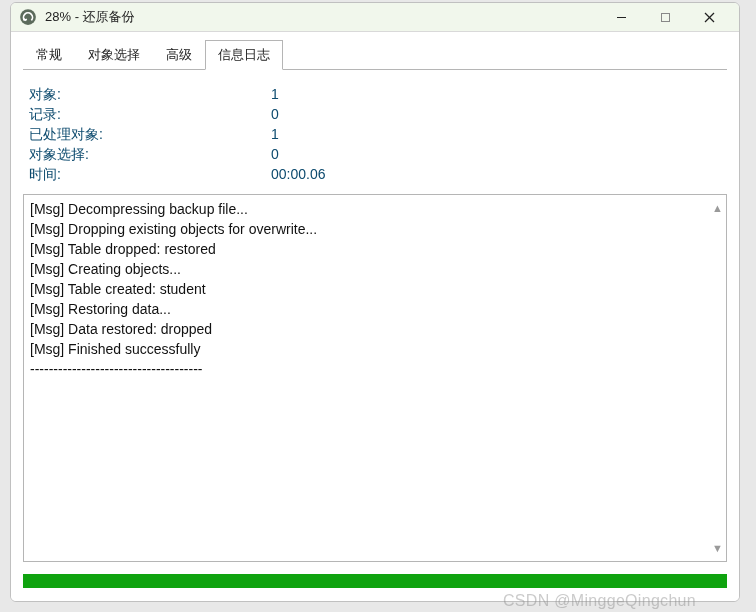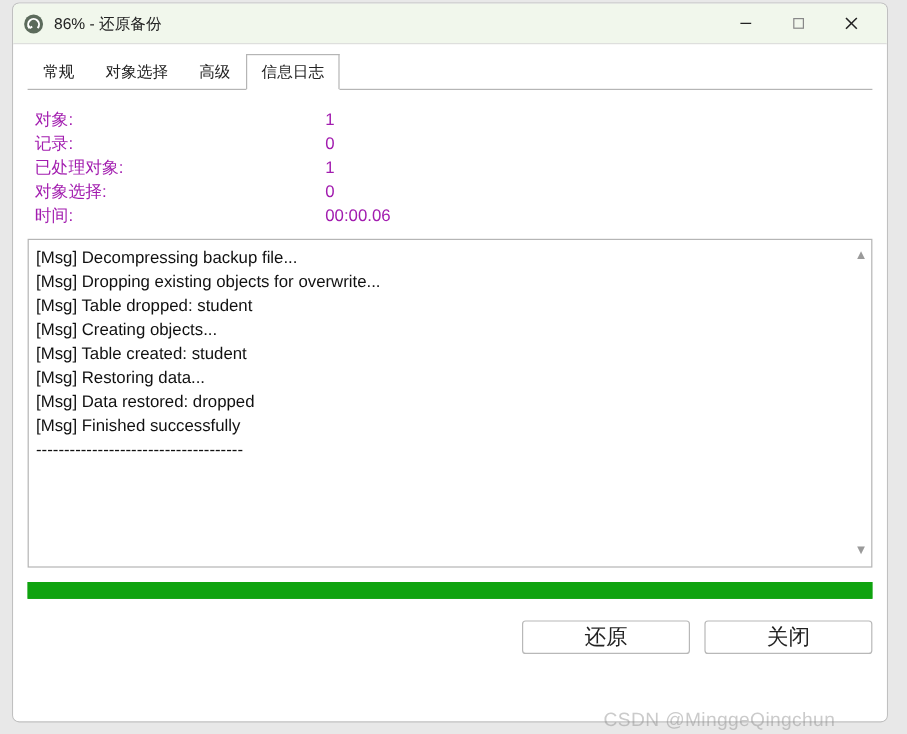--- a/index.html
+++ b/index.html
@@ -81,32 +81,32 @@
       background: #fff;
     }
     .tabstrip-line {
       border-bottom: 1px solid #b5b5b5;
       margin-top: -1px;
     }
     .stats {
       margin-top: 14px;
       margin-left: 6px;
       font-size: 14px;
-      color: #a21caf;
+      color: #0c4a6e;
     }
     .stats-row {
       display: flex;
       line-height: 20px;
     }
     .stats-row .label { width: 242px; }
     .stats-row .value { }
     .log-box {
       margin-top: 10px;
       border: 1px solid #b5b5b5;
-      height: 274px;
+      height: 368px;
       background: #fff;
       position: relative;
       padding: 4px 6px;
       font-size: 14px;
       color: #111;
       line-height: 20px;
       overflow: hidden;
     }
     .log-box .scroll-up, .log-box .scroll-down {
       position: absolute;
@@ -155,21 +155,21 @@
 
 <div class="window">
   <div class="titlebar">
     <span class="app-icon">
       <svg viewBox="0 0 16 16">
           <circle cx="8" cy="8" r="7" fill="#5c6b5c"></circle>
           <path d="M5 11 A4 4 0 1 1 11 11" fill="none" stroke="#fff" stroke-width="1.5"></path>
           <path d="M5 11 L4 9 M5 11 L7 10" stroke="#fff" stroke-width="1.5"></path>
         </svg>
     </span>
-    <span class="title-text">86% - 还原备份</span>
+    <span class="title-text">28% - 还原备份</span>
     <span class="spacer"></span>
     <span class="ctrl">
       <svg viewBox="0 0 11 11">
           <line x1="1" y1="5.5" x2="10" y2="5.5" stroke="#222" stroke-width="1"></line>
         </svg>
     </span>
     <span class="ctrl">
       <svg viewBox="0 0 11 11">
           <rect x="1.5" y="1.5" width="8" height="8" fill="none" stroke="#888" stroke-width="1"></rect>
         </svg>
@@ -210,21 +210,21 @@
       </div>
       <div class="stats-row">
         <span class="label">时间:</span>
         <span class="value">00:00.06</span>
       </div>
     </div>
 
     <div class="log-box">
       <div>[Msg] Decompressing backup file...</div>
       <div>[Msg] Dropping existing objects for overwrite...</div>
-      <div>[Msg] Table dropped: student</div>
+      <div>[Msg] Table dropped: restored</div>
       <div>[Msg] Creating objects...</div>
       <div>[Msg] Table created: student</div>
       <div>[Msg] Restoring data...</div>
       <div>[Msg] Data restored: dropped</div>
       <div>[Msg] Finished successfully</div>
       <div>-------------------------------------</div>
       <span class="scroll-up">▲</span>
       <span class="scroll-down">▼</span>
     </div>
 

